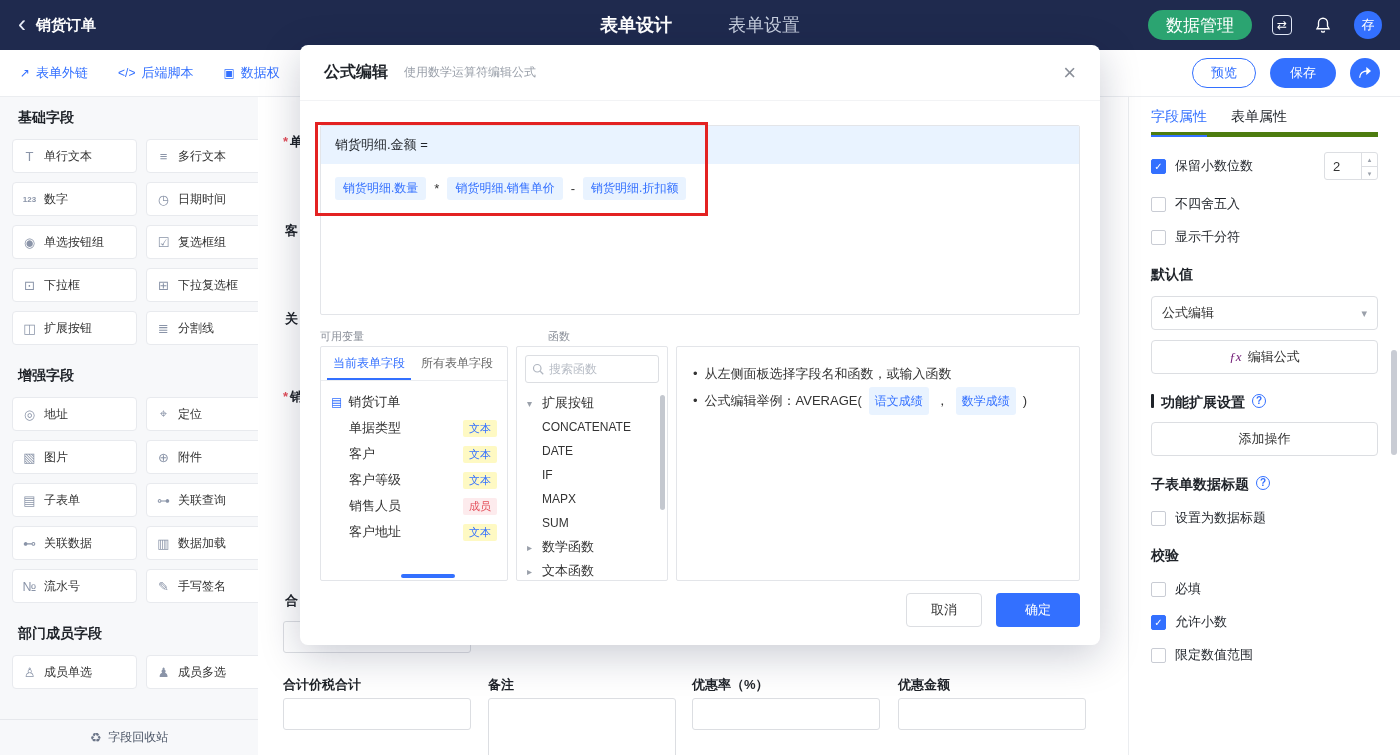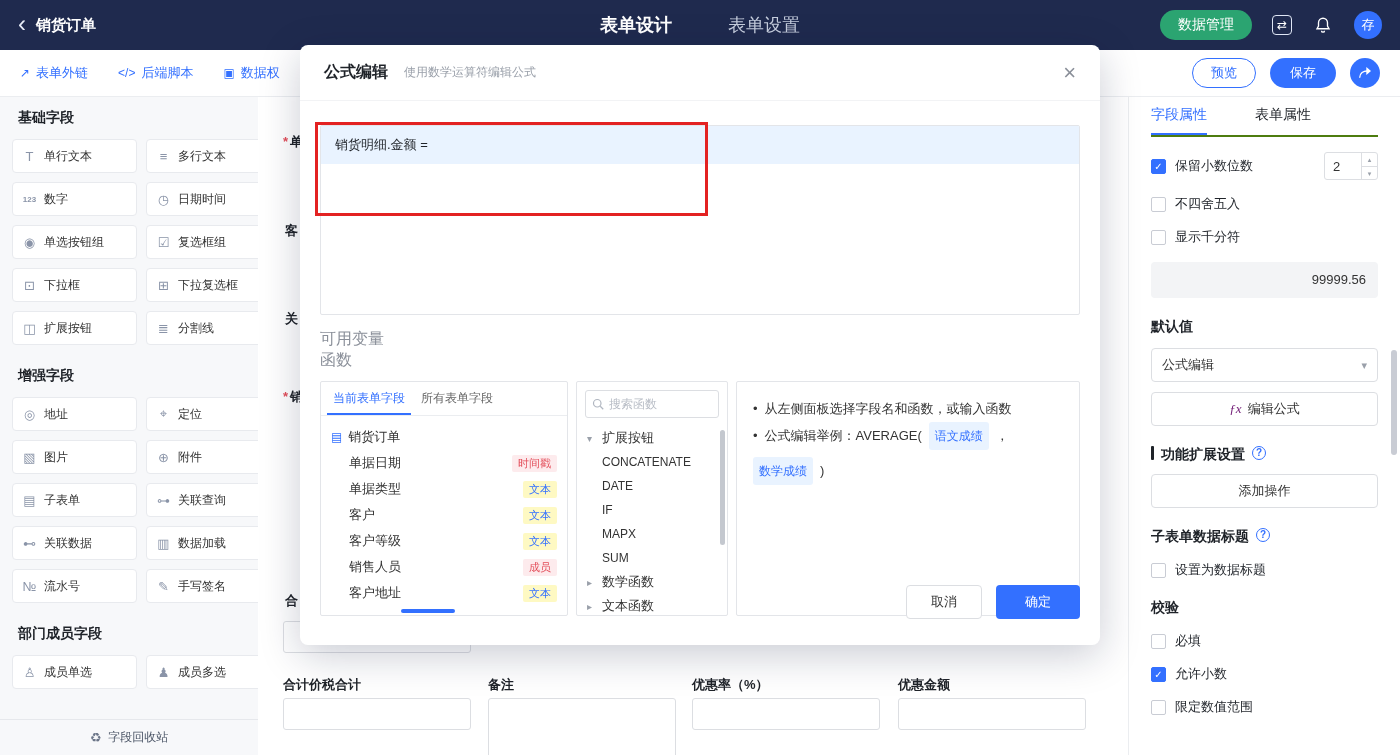--- a/index.html
+++ b/index.html
@@ -10,21 +10,21 @@
   
   .topbar{position:absolute;left:0;top:0;width:1400px;height:50px;background:#1f2a4e;display:flex;align-items:center;color:#fff;z-index:5;}
   .tb-left{display:flex;align-items:center;padding-left:18px;gap:10px;}
   .tb-back{font-size:24px;line-height:1;color:#e8edf8;cursor:pointer;margin-top:-3px;}
   .tb-title{font-size:15px;font-weight:700;white-space:nowrap;}
   .tb-tabs{position:absolute;left:50%;transform:translateX(-50%);display:flex;gap:56px;}
   .tb-tab{font-size:18px;cursor:pointer;white-space:nowrap;}
   .tb-tab.active{color:#fff;font-weight:700;}
   .tb-tab.inactive{color:#c6cede;}
   .tb-right{position:absolute;right:18px;display:flex;align-items:center;gap:20px;}
-  .btn-green{background:#2ba471;color:#fff;font-size:14px;border:none;border-radius:15px;height:30px;padding:0 18px;cursor:pointer;white-space:nowrap;}
+  .btn-green{background:#2ba471;color:#fff;font-size:17px;border:none;border-radius:15px;height:30px;padding:0 18px;cursor:pointer;white-space:nowrap;}
   .tb-icon{width:22px;height:22px;display:flex;align-items:center;justify-content:center;color:#fff;font-size:15px;cursor:pointer;}
   .tb-switch{border:1.5px solid #dfe6f5;border-radius:4px;font-size:12px;width:20px;height:20px;}
   .avatar{width:28px;height:28px;border-radius:50%;background:#3370ff;color:#fff;font-size:13px;display:flex;align-items:center;justify-content:center;cursor:pointer;}
 
   
   .toolbar{position:absolute;left:0;top:50px;width:1400px;height:47px;background:#fff;border-bottom:1px solid #ebedf0;display:flex;align-items:center;padding:0 20px;z-index:1;}
   .tool-link{color:#3370ff;font-size:13px;display:flex;align-items:center;gap:6px;margin-right:30px;cursor:pointer;white-space:nowrap;}
   .tool-link .tl-icon{font-size:12px;}
   .tool-right{margin-left:auto;display:flex;align-items:center;gap:14px;}
   .btn-preview{height:30px;padding:0 18px;border:1px solid #3370ff;color:#3370ff;background:#fff;border-radius:15px;font-size:13px;cursor:pointer;white-space:nowrap;}
@@ -46,21 +46,21 @@
   .canvas{position:absolute;left:258px;top:97px;width:870px;height:658px;background:#fff;overflow:hidden;}
   .clip-label{position:absolute;left:25px;font-size:13px;font-weight:600;color:#1f2329;white-space:nowrap;}
   .req{color:#e34d59;margin-right:2px;}
   .cv-input{position:absolute;border:1px solid #dcdee2;border-radius:3px;background:#fff;width:188px;height:32px;}
   .cv-label{position:absolute;top:579px;font-size:13px;font-weight:600;color:#1f2329;white-space:nowrap;}
   .cv-box{position:absolute;top:601px;width:188px;height:32px;border:1px solid #dcdee2;border-radius:3px;background:#fff;}
   .cv-box.tall{height:120px;}
 
   
   .props{position:absolute;left:1128px;top:97px;width:272px;height:658px;background:#fff;border-left:1px solid #ebedf0;padding:0 22px;overflow:hidden;}
-  .p-tabs{display:flex;gap:48px;height:40px;align-items:flex-end;border-bottom:2px solid #4d7c0f;}
+  .p-tabs{display:flex;gap:24px;height:40px;align-items:flex-start;border-bottom:5px solid #4d7c0f;}
   .p-tab{font-size:14px;cursor:pointer;white-space:nowrap;height:40px;line-height:38px;}
   .p-tab.active{color:#3370ff;border-bottom:2px solid #3370ff;}
   .p-tab.inactive{color:#1f2329;}
   .p-row{display:flex;align-items:center;margin-top:15px;font-size:13px;color:#1f2329;}
   .cb{width:15px;height:15px;border:1px solid #c9ccd4;border-radius:2px;background:#fff;margin-right:9px;flex:none;text-align:center;line-height:14px;font-size:10px;color:#fff;cursor:pointer;}
   .cb.on{background:#3370ff;border-color:#3370ff;}
   .p-row .lbl{flex:1;white-space:nowrap;}
   .num-input{position:relative;width:54px;height:28px;border:1px solid #dcdee2;border-radius:3px;background:#fff;}
   .num-input input{border:none;outline:none;width:34px;height:26px;padding-left:8px;font-size:13px;color:#333;background:transparent;font-family:inherit;}
   .steppers{position:absolute;right:0;top:0;width:16px;height:26px;border-left:1px solid #dcdee2;display:flex;flex-direction:column;}
@@ -81,24 +81,24 @@
   .modal{position:absolute;left:300px;top:45px;width:800px;height:600px;background:#fff;border-radius:8px;box-shadow:0 10px 40px rgba(15,25,60,.22);z-index:10;}
   .m-head{height:56px;display:flex;align-items:center;padding:0 24px;border-bottom:1px solid #f2f3f5;}
   .m-title{font-size:16px;font-weight:700;color:#1f2329;white-space:nowrap;}
   .m-sub{font-size:12px;color:#9aa0aa;margin-left:16px;white-space:nowrap;}
   .m-close{margin-left:auto;color:#8a8f99;font-size:22px;line-height:1;cursor:pointer;}
   .f-editor{margin:24px 20px 0;border:1px solid #e3e5e9;border-radius:2px;height:190px;overflow:hidden;background:#fff;}
   .f-target{height:38px;background:#e9f3ff;display:flex;align-items:center;padding:0 14px;font-size:13px;color:#1f2329;}
   .f-expr{padding:13px 14px;display:flex;align-items:center;gap:8px;font-size:13px;color:#333;flex-wrap:wrap;}
   .chip{background:#e9f3ff;color:#3370ff;padding:3px 8px;border-radius:3px;font-size:12px;white-space:nowrap;cursor:pointer;}
   .op{color:#333;}
-  .panel-labels{display:flex;margin:14px 20px 10px;font-size:16px;color:#8a8f99;flex-direction:column;}
+  .panel-labels{display:flex;margin:14px 20px 2px;font-size:11px;color:#8a8f99;}
   .panel-labels .pl1{width:228px;}
   .panels{display:flex;margin:0 20px;gap:8px;height:235px;}
-  .vars{width:248px;border:1px solid #e3e5e9;border-radius:2px;position:relative;overflow:hidden;}
+  .vars{width:188px;border:1px solid #e3e5e9;border-radius:2px;position:relative;overflow:hidden;}
   .v-tabs{display:flex;border-bottom:1px solid #ebedf0;height:34px;font-size:12px;padding:0 6px;gap:4px;}
   .v-tab{padding:0 6px;line-height:32px;cursor:pointer;white-space:nowrap;}
   .v-tab.active{color:#3370ff;border-bottom:2px solid #3370ff;}
   .v-tab.inactive{color:#666;}
   .v-tree{padding:8px 10px;}
   .v-root{display:flex;align-items:center;gap:6px;height:26px;font-size:13px;color:#333;cursor:pointer;white-space:nowrap;}
   .v-root .doc{color:#3370ff;font-size:12px;}
   .v-row{display:flex;align-items:center;justify-content:space-between;height:26px;padding-left:18px;cursor:pointer;}
   .v-row .vn{font-size:13px;color:#333;white-space:nowrap;}
   .badge{font-size:11px;padding:1px 6px;border-radius:2px;white-space:nowrap;}
@@ -110,21 +110,21 @@
   .f-search input{border:none;outline:none;width:100px;font-size:12px;color:#333;font-family:Liberation Sans, sans-serif;background:transparent;}
   .f-search input::placeholder{color:#b8bdc6;}
   .f-row{display:flex;align-items:center;gap:5px;height:24px;padding-left:10px;font-size:13px;color:#333;cursor:pointer;white-space:nowrap;}
   .f-row .tg{color:#9aa0aa;font-size:10px;width:10px;}
   .f-item{height:24px;line-height:24px;padding-left:25px;font-size:12px;color:#333;cursor:pointer;white-space:nowrap;}
   .v-thumb{position:absolute;right:2px;top:48px;width:5px;height:115px;background:#c4c8cf;border-radius:3px;cursor:pointer;}
   .help{flex:1;border:1px solid #e3e5e9;border-radius:2px;padding:14px 16px;font-size:13px;color:#333;line-height:2;}
   .help .hline{display:flex;align-items:center;gap:7px;flex-wrap:wrap;white-space:nowrap;}
   .help .dot{color:#333;}
   .help .chip{padding:2px 6px;}
-  .m-foot{position:absolute;right:20px;bottom:26px;display:flex;gap:14px;border-radius:16px;}
+  .m-foot{position:absolute;right:20px;bottom:18px;display:flex;gap:14px;border-radius:16px;}
   .btn-cancel{width:76px;height:34px;border:1px solid #dcdee2;border-radius:4px;background:#fff;color:#333;font-size:13px;cursor:pointer;}
   .btn-ok{width:84px;height:34px;border:none;border-radius:4px;background:#3370ff;color:#fff;font-size:13px;cursor:pointer;}
 
   
   .annotation{position:absolute;left:315px;top:122px;width:393px;height:94px;border:3px solid #e32222;z-index:20;pointer-events:none;}
 </style>
 </head>
 <body>
 
 <div class="page">
@@ -321,21 +321,20 @@
 
     <div class="p-row">
       <span class="cb"></span>
       <span class="lbl">不四舍五入</span>
     </div>
     <div class="p-row">
       <span class="cb"></span>
       <span class="lbl">显示千分符</span>
     </div>
 
-    <div class="gray-box">99999.56</div>
 
     <div class="p-head">
         <span>默认值</span>
       </div>
     <div class="p-select">
       <span class="sv">公式编辑</span>
       <span class="chev">▾</span>
     </div>
     <button class="p-btn">
       <span class="fx">ƒx</span>
@@ -381,43 +380,46 @@
 
   <section class="modal">
     <div class="m-head">
       <span class="m-title">公式编辑</span>
       <span class="m-sub">使用数学运算符编辑公式</span>
       <span class="m-close">×</span>
     </div>
 
     <div class="f-editor">
       <div class="f-target">销货明细.金额 =</div>
+      <div class="f-expr">
+        <span class="chip">销货明细.数量</span>
+        <span class="op">*</span>
+        <span class="chip">销货明细.销售单价</span>
+        <span class="op">-</span>
+        <span class="chip">销货明细.折扣额</span>
+      </div>
     </div>
 
     <div class="panel-labels">
       <span class="pl1">可用变量</span>
       <span>函数</span>
     </div>
 
     <div class="panels">
 
       <div class="vars">
         <div class="v-tabs">
           <span class="v-tab active">当前表单字段</span>
           <span class="v-tab inactive">所有表单字段</span>
         </div>
         <div class="v-tree">
           <div class="v-root">
             <span class="doc">▤</span>
             <span>销货订单</span>
           </div>
-          <div class="v-row">
-              <span class="vn">单据日期</span>
-              <span class="badge" data-color="red">时间戳</span>
-            </div>
           <div class="v-row">
               <span class="vn">单据类型</span>
               <span class="badge" data-color="blue">文本</span>
             </div>
           <div class="v-row">
               <span class="vn">客户</span>
               <span class="badge" data-color="blue">文本</span>
             </div>
           <div class="v-row">
               <span class="vn">客户等级</span>

